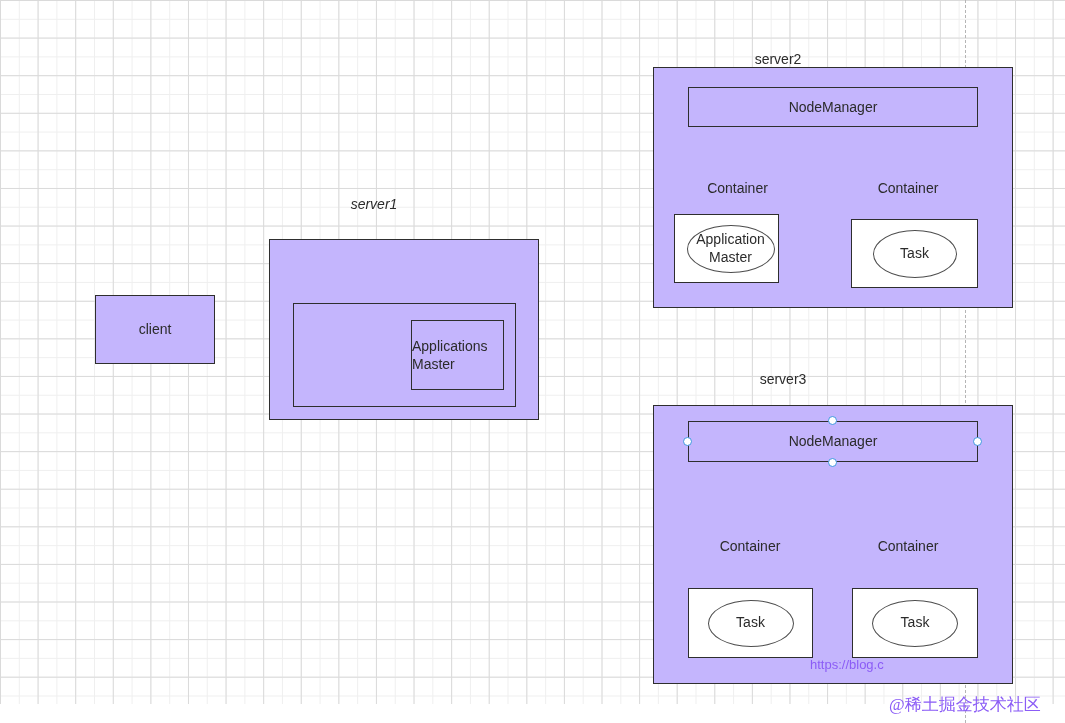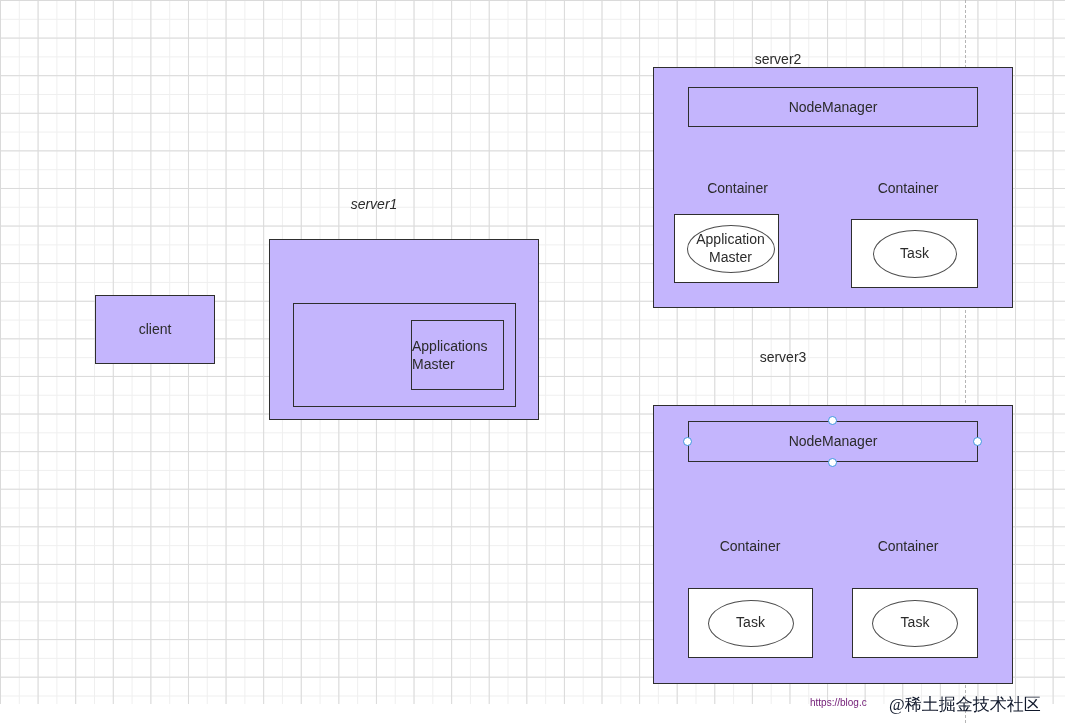--- a/index.html
+++ b/index.html
@@ -55,27 +55,27 @@
   }
   .rm-title {
     position: absolute; display: flex; align-items: center; justify-content: center;
     white-space: nowrap;
   }
   .handle {
     position: absolute; width: 9px; height: 9px; border-radius: 50%;
     background: #ffffff; border: 1.6px solid #3f97e0; z-index: 5;
   }
   .wm-url {
-    position: absolute; left: 810px; top: 697px;
-    font-size: 10px; color: #701a75; white-space: nowrap; z-index: 1;
+    position: absolute; left: 810px; top: 657px;
+    font-size: 13px; color: #8b5cf6; white-space: nowrap; z-index: 1;
   }
   .wm-credit {
     position: absolute; left: 889px; top: 693px;
     font-family: "Liberation Serif", "DejaVu Serif", serif;
-    font-size: 17px; color: #0f172a; white-space: nowrap; z-index: 2;
+    font-size: 17px; color: #8b5cf6; white-space: nowrap; z-index: 2;
   }
 </style>
 </head>
 <body>
 
 <div class="stage">
 
   <div class="grid-canvas"></div>
   <div class="page-divider"></div>
 
@@ -109,21 +109,21 @@
     <div class="ellipse" style="width:88px; height:48px;">
       <span>Application Master</span>
     </div>
   </div>
   <div class="container-rect" style="left:851px; top:219px; width:127px; height:69px;">
     <div class="ellipse" style="width:84px; height:48px;">
       <span>Task</span>
     </div>
   </div>
 
-  <div class="free-label" style="left:733px; top:349px; width:100px; height:16px;">
+  <div class="free-label" style="left:733px; top:371px; width:100px; height:16px;">
     <span>server3</span>
   </div>
   <div class="shape-rect group-box" style="left:653px; top:405px; width:360px; height:279px;"></div>
   <div class="shape-rect" style="left:688px; top:421px; width:290px; height:41px;">
     <span>NodeManager</span>
   </div>
   <div class="handle" style="left:828px; top:416px;"></div>
   <div class="handle" style="left:828px; top:458px;"></div>
   <div class="handle" style="left:683px; top:437px;"></div>
   <div class="handle" style="left:973px; top:437px;"></div>

